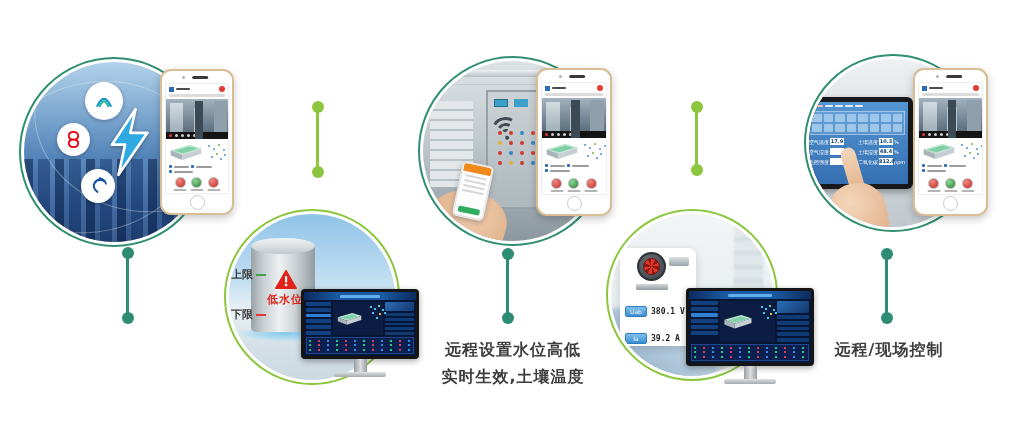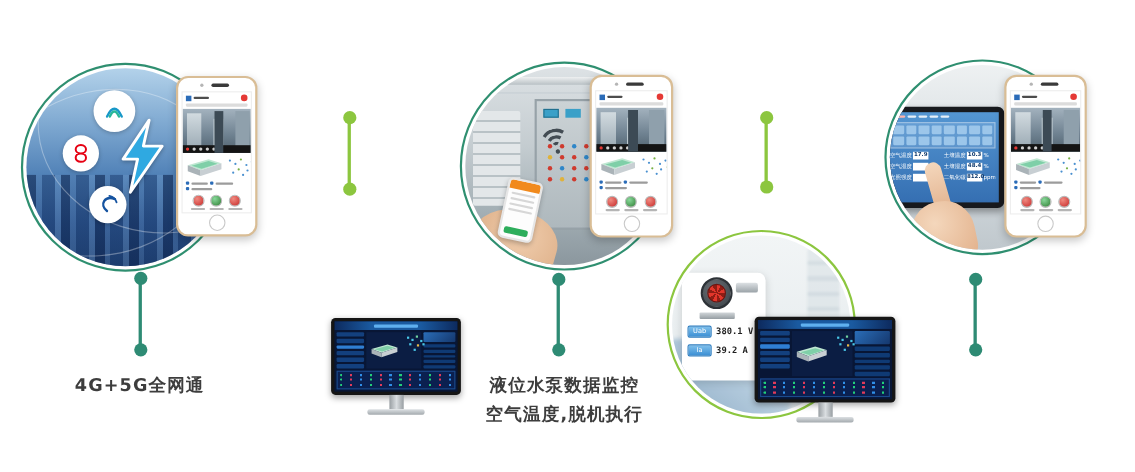--- a/index.html
+++ b/index.html
@@ -95,21 +95,21 @@
          box-shadow:0 2px 8px rgba(0,0,0,.15);padding-top:4px}
   .pump{position:relative;width:62px;height:38px;margin:0 auto}
   .p-pipe{position:absolute;right:0;top:5px;width:20px;height:9px;border-radius:2px;
           background:linear-gradient(#dde1e4,#9aa2a7)}
   .p-circle{position:absolute;left:10px;top:0;width:29px;height:29px;border-radius:50%;
           background:radial-gradient(circle at 40% 35%,#6a7076,#3a4045);border:2px solid #2d3237}
   .p-fan{position:absolute;inset:4px;border-radius:50%;
           background:repeating-conic-gradient(#e2362b 0 30deg,#8f1d14 30deg 60deg);border:1px solid #6e1510}
   .p-base{position:absolute;left:9px;bottom:0;width:32px;height:6px;border-radius:1px;
           background:linear-gradient(#d2d7da,#959da2)}
-  .prow{display:flex;align-items:center;gap:4px;margin:6px 5px 0}
+  .prow{display:flex;align-items:center;gap:4px;margin:16px 5px 0}
   .ptag{width:22px;height:11px;border-radius:2px;border:1px solid #2f7ec0;color:#fff;
         background:linear-gradient(#7fc0ec,#3b8fd4);font-size:6px;line-height:9px;text-align:center}
   .pval{font-size:8px;color:#1e1e1e;font-weight:700;font-family:"DejaVu Sans Mono","Liberation Mono",monospace}
 
   
   #c5{left:804px;top:54px;width:178px;height:178px}
   #c5 .inner{background:linear-gradient(180deg,#eef1f2 0%,#d4dbdf 55%,#c0c8cd 100%)}
   .hmi{position:absolute;left:-8px;top:38px;width:112px;height:92px;background:#17191d;border-radius:6px;
        box-shadow:0 3px 7px rgba(0,0,0,.35);padding:5px}
   .hmi-scr{width:100%;height:100%;background:linear-gradient(#5496d2,#356fb2);overflow:hidden}
@@ -298,29 +298,48 @@
       <span class="abtn red"></span>
     </div>
   </div>
   <div class="ph-home"></div>
 </div>
   <div class="connector teal" id="conn1">
       <i class="top"></i>
       <i class="bot"></i>
     </div>
   <div class="caption" id="cap1">
-    <div>4G+5G全网通</div>
   </div>
 
   <div class="caption" id="cap2">
   </div>
   <div class="connector green" id="conn2">
       <i class="top"></i>
       <i class="bot"></i>
     </div>
+  <div class="circle green-ring" id="c2">
+    <div class="inner">
+      <div class="pool"></div>
+      <div class="cyl"></div>
+      <span class="limit" style="left:2px;top:53px">
+        <span>上限</span>
+          <i style="background:#43a047"></i>
+      </span>
+      <span class="limit" style="left:2px;top:93px">
+        <span>下限</span>
+          <i style="background:#e53935"></i>
+      </span>
+      <svg class="warn-tri" viewBox="0 0 24 22">
+        <path d="M12 1 L23 20 H1 Z" fill="#E2231A" stroke="#E2231A" stroke-width="2" stroke-linejoin="round"></path>
+        <rect x="10.9" y="6.5" width="2.4" height="7.5" rx="1.2" fill="#fff"></rect>
+        <circle cx="12.1" cy="16.6" r="1.5" fill="#fff"></circle>
+      </svg>
+      <div class="warn-text">低水位</div>
+    </div>
+  </div>
   <div class="monitor" id="mon1">
   <div class="mon-bezel">
     <div class="mon-screen">
       <div class="scada-top">
             <b></b>
           </div>
       <div class="scada-body">
         <div class="scada-side">
           <b></b>
               <b></b>
@@ -432,22 +451,22 @@
       <span class="abtn red"></span>
     </div>
   </div>
   <div class="ph-home"></div>
 </div>
   <div class="connector teal" id="conn3">
       <i class="top"></i>
       <i class="bot"></i>
     </div>
   <div class="caption" id="cap3">
-    <div>液位水泵数据监控</div>
-    <div>空气温度,脱机执行</div>
+    <div>远程设置水位高低</div>
+    <div>实时生效,土壤温度</div>
   </div>
 
   <div class="connector green" id="conn4">
       <i class="top"></i>
       <i class="bot"></i>
     </div>
   <div class="circle green-ring" id="c4">
     <div class="inner">
       <div class="c4-mach"></div>
       <div class="c4-win"></div>
@@ -630,15 +649,16 @@
       <span class="abtn red"></span>
     </div>
   </div>
   <div class="ph-home"></div>
 </div>
   <div class="connector teal" id="conn5">
       <i class="top"></i>
       <i class="bot"></i>
     </div>
   <div class="caption" id="cap5">
+    <div>远程/现场控制</div>
   </div>
 
 </div>
 
 </body></html>

